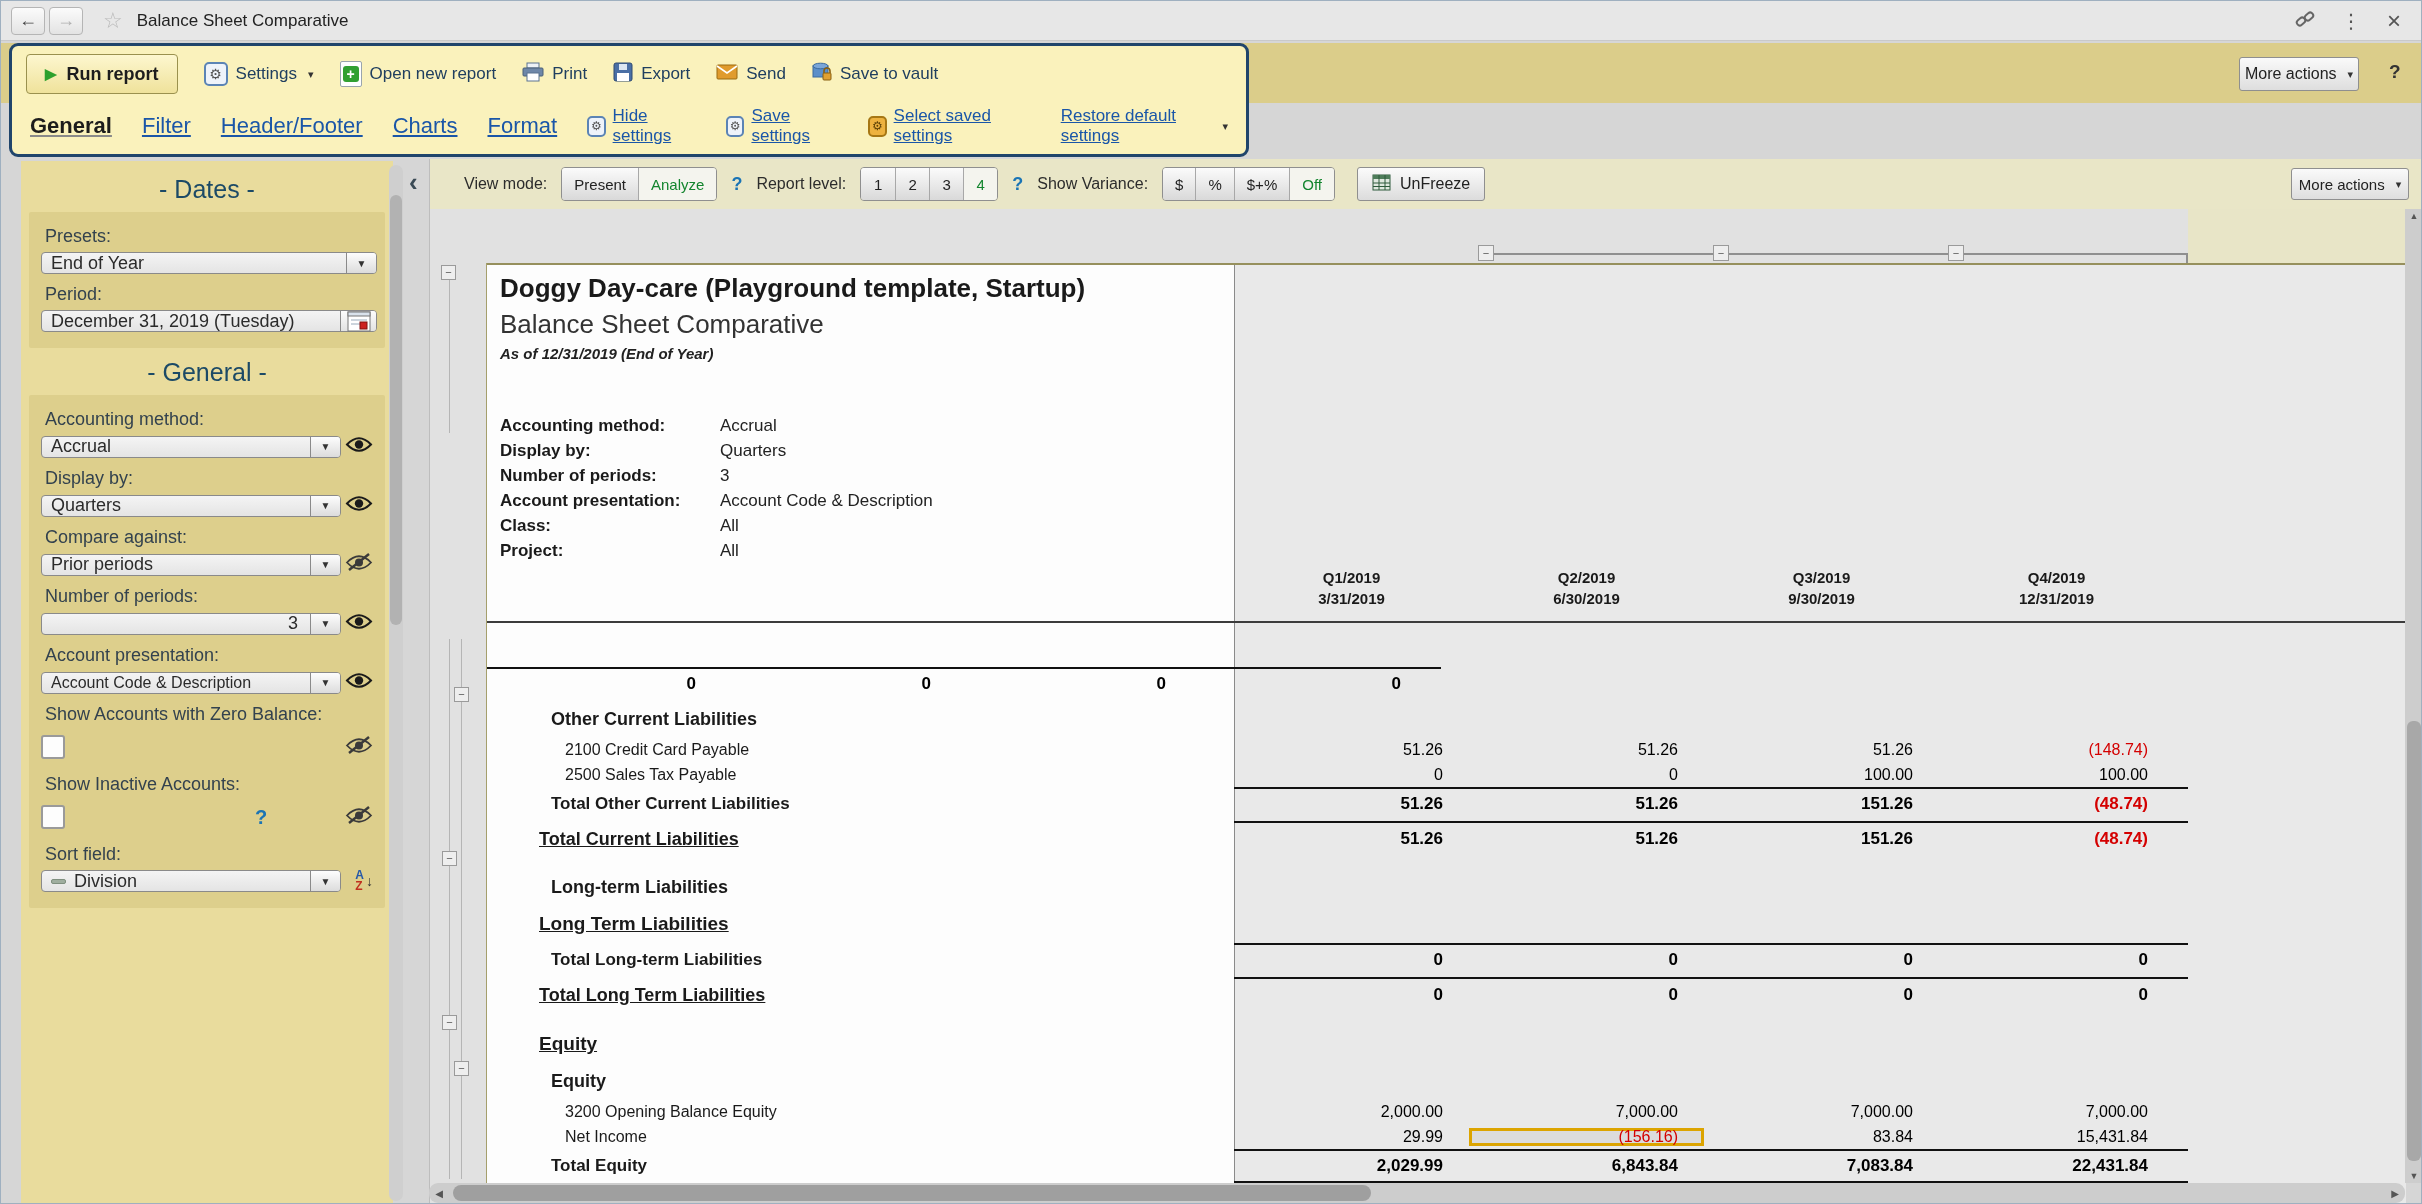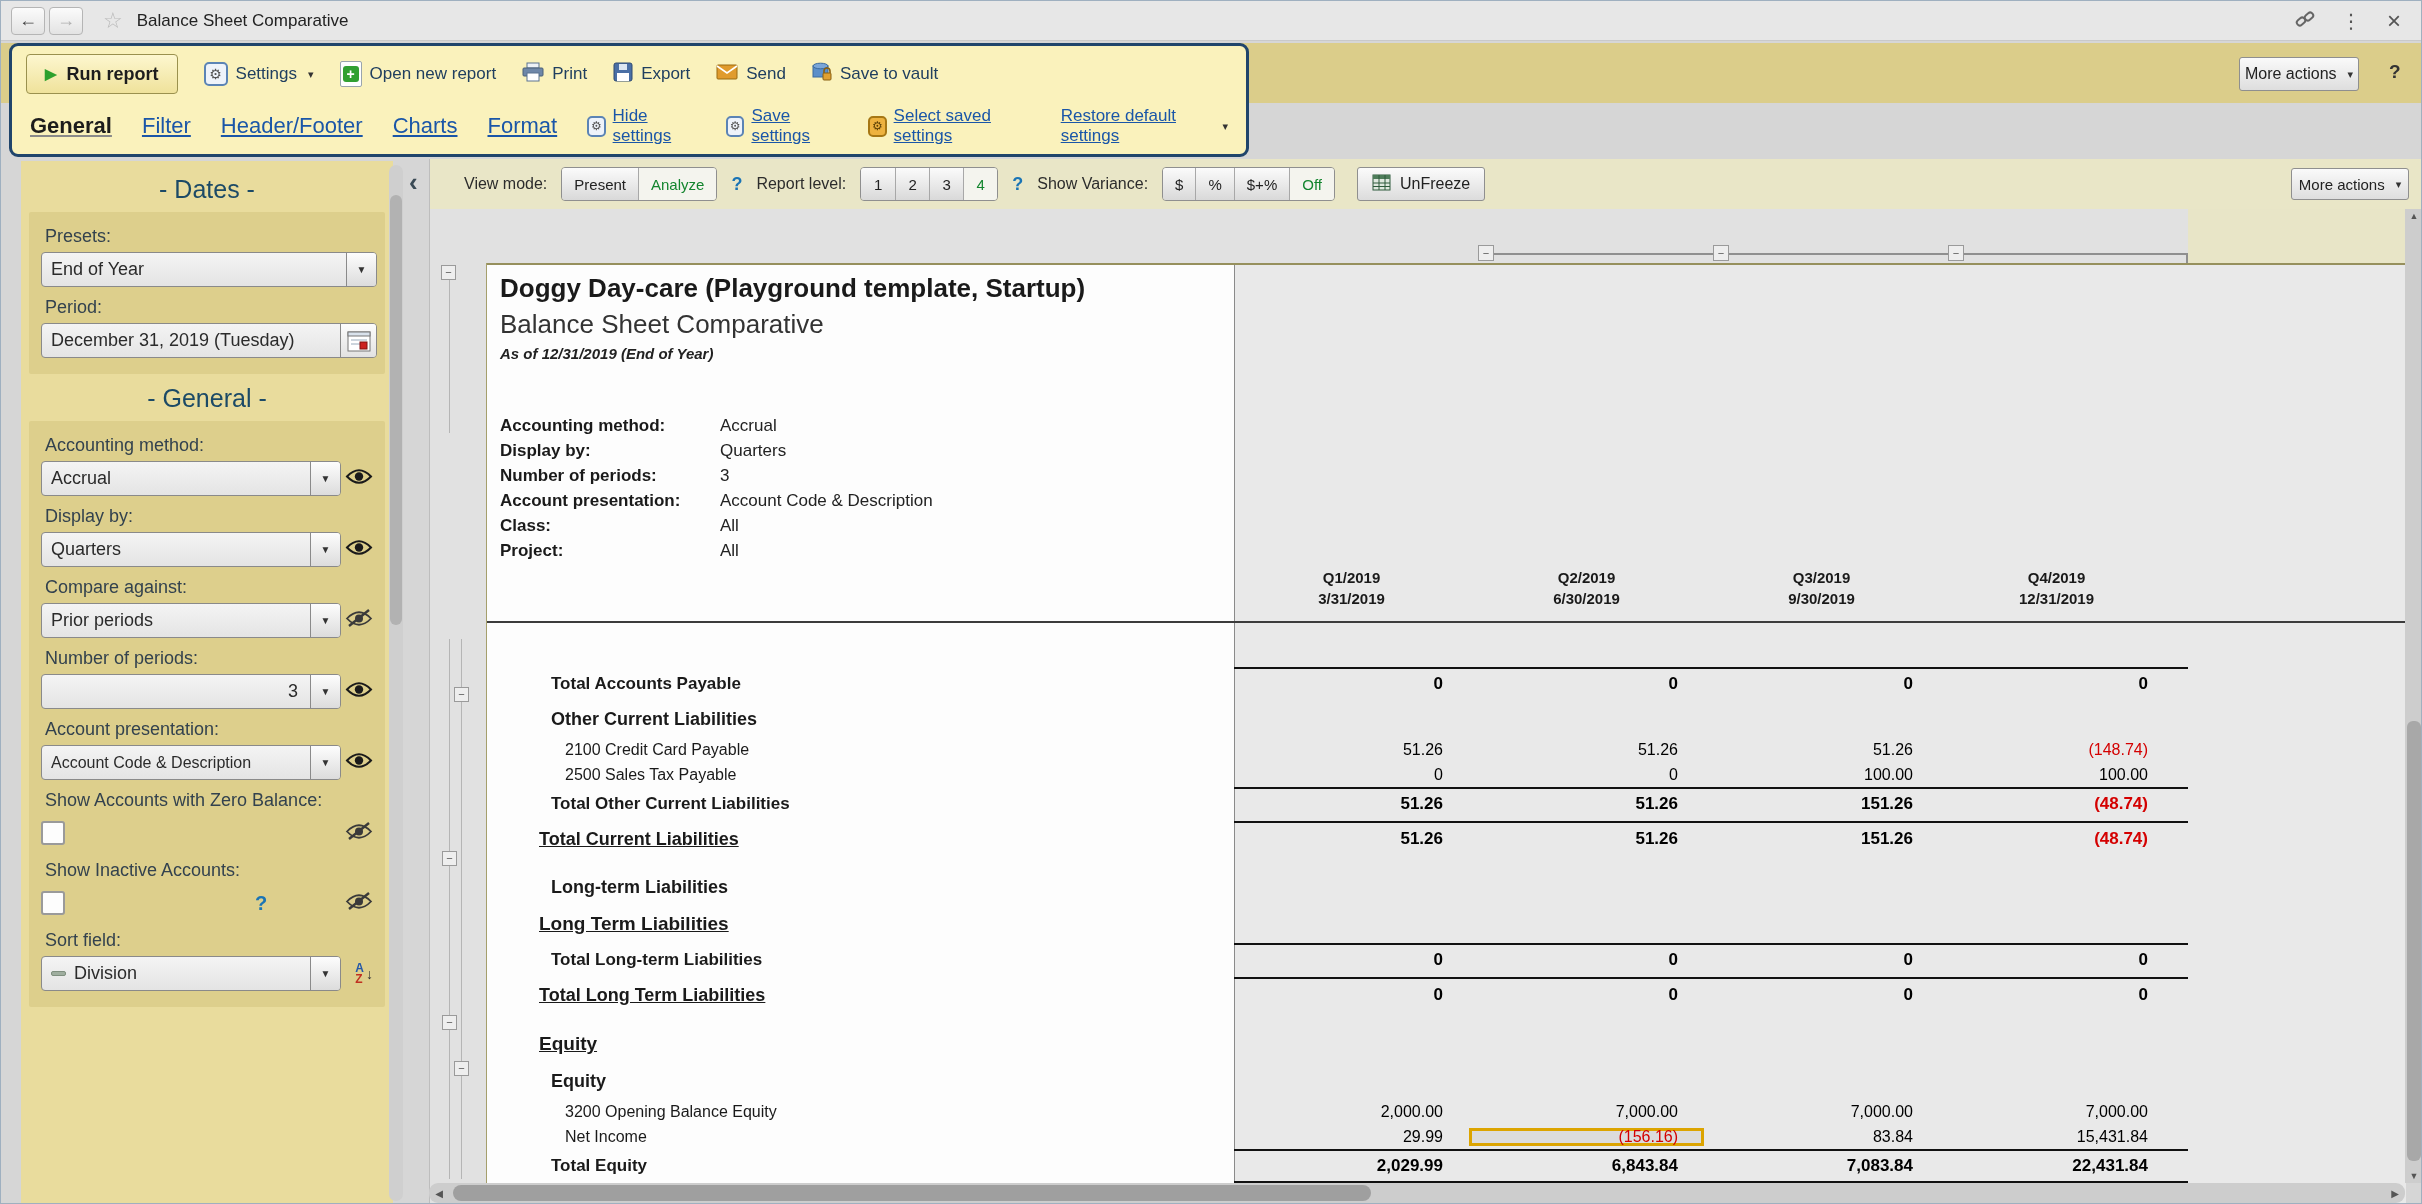--- a/index.html
+++ b/index.html
@@ -41,21 +41,21 @@
   
   .more-top{position:absolute;left:2238px;top:56px;width:120px;height:34px;border:1px solid #8f8f8f;border-radius:3px;background:linear-gradient(#fafafa,#dedede);font-size:16px;color:#222;display:flex;align-items:center;justify-content:center;gap:8px;}
   .help-top{position:absolute;left:2388px;top:60px;font-size:19px;font-weight:bold;color:#333;}
 
   
   .sidebar{position:absolute;left:20px;top:160px;width:372px;height:1044px;background:#e9dc9d;padding:4px 0;}
   .side-h{font-size:25px;color:#1c4a66;text-align:center;margin:10px 0 8px;}
   .panel{background:#ddcf8c;margin:0 8px;padding:4px 12px 16px;border-radius:2px;}
   .flabel{font-size:18px;color:#33424e;margin:10px 4px 5px;}
   .frow{display:flex;align-items:center;}
-  .dd{display:flex;height:35px;border:1px solid #8a8a8a;border-radius:4px;background:linear-gradient(#f4f4f4,#e4e4e4);flex:0 0 300px;}
+  .dd{display:flex;height:22px;border:1px solid #8a8a8a;border-radius:4px;background:linear-gradient(#f4f4f4,#e4e4e4);flex:0 0 300px;}
   .dd .val{flex:1;padding:7px 9px;font-size:18px;color:#2b2b2b;white-space:nowrap;overflow:hidden;display:flex;align-items:center;gap:8px;}
   .dd .val.right{justify-content:flex-end;padding-right:12px;}
   .dd .arr{width:30px;border-left:1px solid #8a8a8a;display:flex;align-items:center;justify-content:center;font-size:10px;color:#333;background:linear-gradient(#fdfdfd,#dcdcdc);border-radius:0 3px 3px 0;}
   .dd .cal{width:36px;border-left:1px solid #8a8a8a;display:flex;align-items:center;justify-content:center;background:linear-gradient(#fdfdfd,#e2e2e2);border-radius:0 3px 3px 0;}
   .eye{margin-left:auto;}
   .cb{width:24px;height:24px;background:#fdfdfd;border:2px solid #9a9a9a;border-radius:3px;}
   .qmark{color:#1a74b5;font-weight:bold;font-size:20px;}
   .dash-ic{width:15px;height:5px;background:#9fae9f;border:1px solid #7f8f7f;border-radius:2px;}
   .azicon{margin-left:auto;display:flex;align-items:center;gap:2px;}
   .azcol{display:flex;flex-direction:column;line-height:11px;font-size:12px;font-weight:bold;}
@@ -516,21 +516,20 @@
     <div class="rows">
         <div class="r-row header1 ind1">
           <div class="r-vals">
             <div class="r-cell"></div>
             <div class="r-cell"></div>
             <div class="r-cell"></div>
             <div class="r-cell"></div>
           </div>
         </div>
         <div class="r-row total ind1 rule-top">
-          <div class="r-label">Total Accounts Payable</div>
           <div class="r-vals">
             <div class="r-cell">0</div>
             <div class="r-cell">0</div>
             <div class="r-cell">0</div>
             <div class="r-cell">0</div>
           </div>
         </div>
         <div class="r-row header1 ind1">
           <div class="r-label">Other Current Liabilities</div>
           <div class="r-vals">

